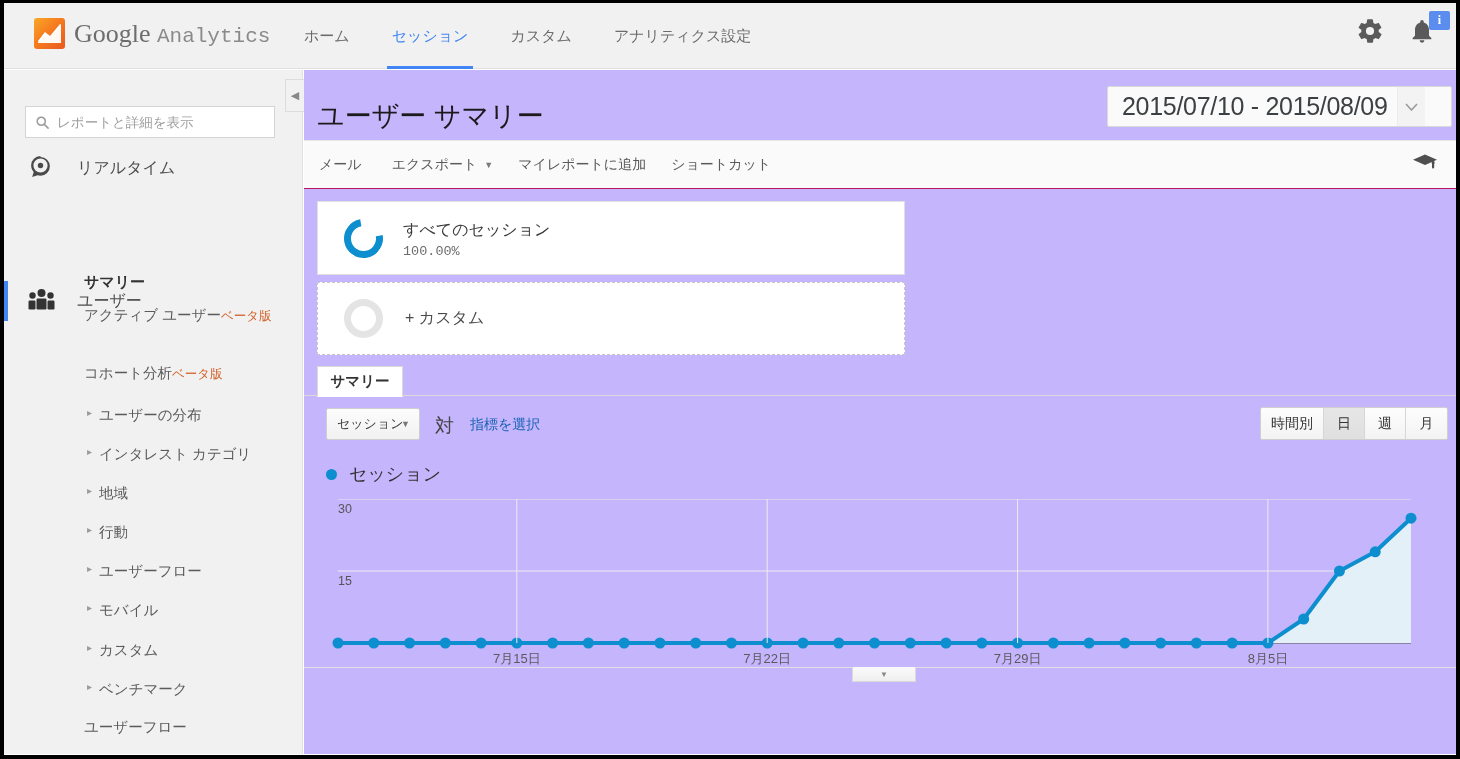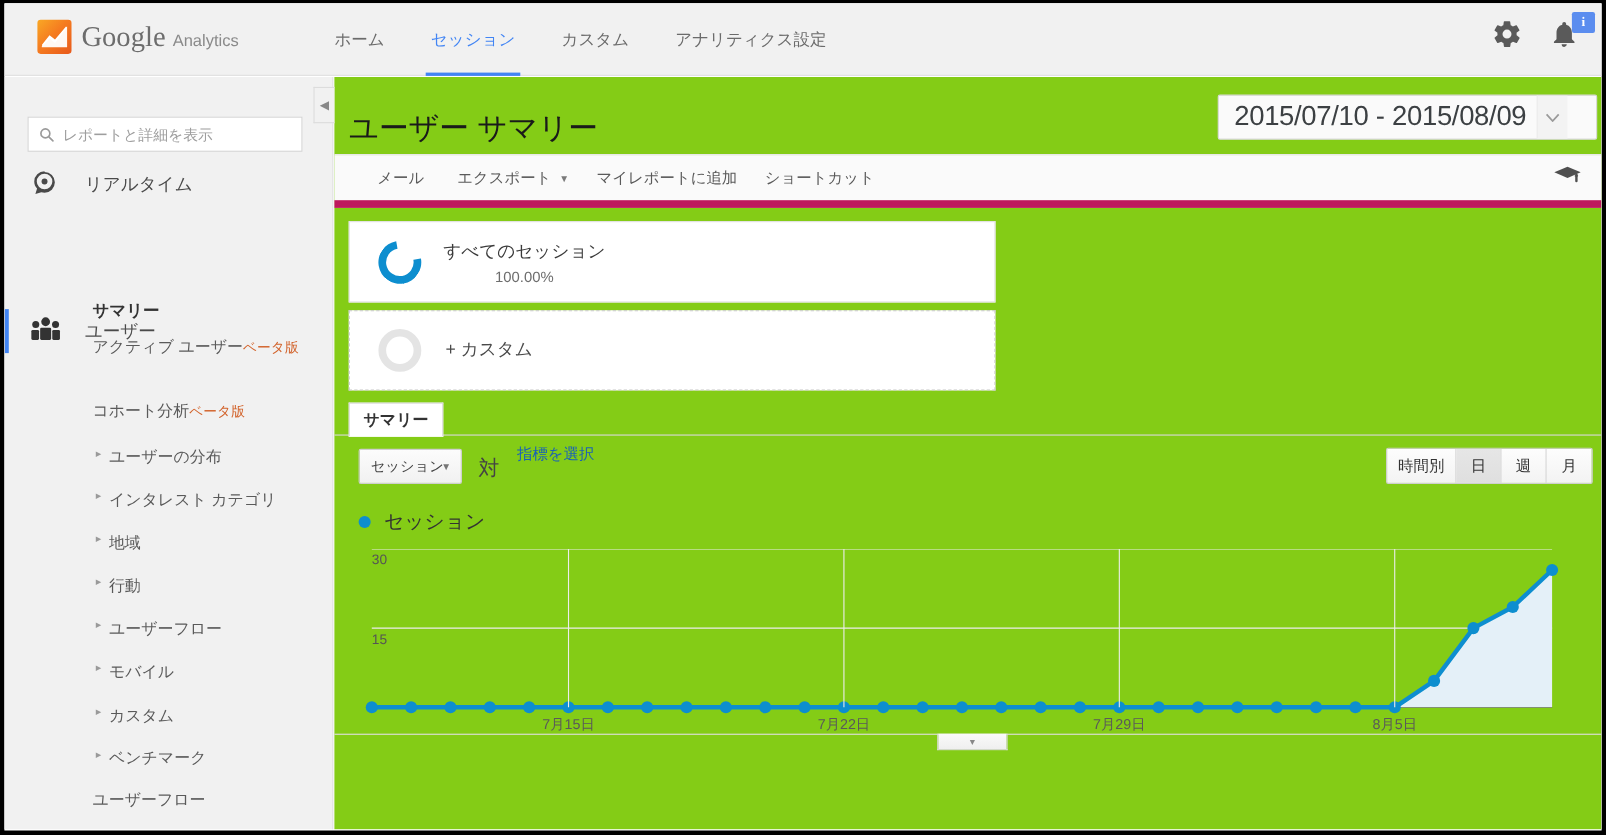--- a/index.html
+++ b/index.html
@@ -22,21 +22,21 @@
   }
   .brand { position: absolute; left: 30px; top: 15px; display: flex; align-items: center; }
   .brand-logo {
     width: 31px; height: 31px; border-radius: 3px;
     background: linear-gradient(135deg,#f9a825 0%,#f57c20 45%,#e8591b 100%);
     position: relative; overflow: hidden;
   }
   .brand-logo svg { position: absolute; left: 0; top: 0; }
   .brand-text { margin-left: 9px; font-size: 23px; color: #757575; letter-spacing: 0; white-space: nowrap; }
   .brand-text .g { font-family: "Liberation Serif","DejaVu Serif",serif; font-size: 26px; color: #6d6d6d; }
-  .brand-text .a { font-size: 15px; color: #8a8a8a; }
+  .brand-text .a { font-size: 21px; color: #8a8a8a; font-family: Liberation Mono, monospace; }
 
   .navtabs { position: absolute; left: 300px; top: 0; height: 66px; display: flex; align-items: flex-start; }
   .navtab {
     position: relative; height: 66px; display: flex; align-items: center;
     padding: 0 0; margin-right: 42px; font-size: 15px; color: #6b6b6b; cursor: pointer; white-space: nowrap;
   }
   .navtab.active { color: #4285f4; }
   .navtab.active::after {
     content: ""; position: absolute; left: -5px; right: -5px; bottom: 0; height: 3px; background: #4285f4;
   }
@@ -60,21 +60,21 @@
     width: 100%; height: 100%; background: #fff; border: 1px solid #d4d4d4;
     display: flex; align-items: center; padding-left: 9px;
   }
   .search-box svg { flex: none; }
   .search-input {
     border: 0; outline: none; font-size: 13.5px; color: #9a9a9a; margin-left: 7px;
     width: 200px; background: transparent; font-family: inherit;
   }
   .search-input::placeholder { color: #9e9e9e; }
 
-  .sb-group { position: absolute; left: 0; width: 326px; display: flex; align-items: center; height: 40px; cursor: pointer; font-family: Liberation Mono, monospace; }
+  .sb-group { position: absolute; left: 0; width: 326px; display: flex; align-items: center; height: 40px; cursor: pointer; }
   .sb-group .sb-ico { position: absolute; left: 24px; top: 50%; transform: translateY(-50%); color: #4a4a4a; }
   .sb-group .sb-lbl { position: absolute; left: 73px; font-size: 16px; color: #4a4a4a; white-space: nowrap; }
   .sb-group.active::before {
     content: ""; position: absolute; left: 0; top: 0; width: 4px; height: 40px; background: #4285f4;
   }
   .sb-realtime { top: 78px; }
   .sb-users { top: 211px; }
 
   .sb-item {
     position: absolute; left: 0; width: 299px; font-size: 14.5px; color: #5a5a5a;
@@ -87,63 +87,63 @@
   .beta { color: #d2622a; font-size: 12.5px; }
 
   
   .collapse-handle {
     position: absolute; left: 281px; top: 76px; width: 19px; height: 33px;
     background: #f1f1f1; border: 1px solid #dcdcdc; border-right: none;
     display: flex; align-items: center; justify-content: center; cursor: pointer; z-index: 5;
   }
 
   
-  .main { position: absolute; left: 300px; top: 67px; width: 1152px; height: 684px; background: #84cc16; text-align: center; }
+  .main { position: absolute; left: 300px; top: 67px; width: 1152px; height: 684px; background: #c4b5fd; }
 
   .title-row { position: relative; height: 71px; border-bottom: 1px solid #e8e8e8; }
   .page-title {
     position: absolute; left: 13px; top: 28px; font-size: 27px; color: #1a1a1a; white-space: nowrap;
   }
   .daterange {
     position: absolute; right: 4px; top: 16px; height: 41px; min-width: 345px;
     background: #fafafa; border: 1px solid #d9d9d9; border-radius: 2px;
     display: flex; align-items: center; cursor: pointer;
   }
   .daterange .dr-text {
     padding: 0 9px 0 14px; font-size: 25px; color: #3c4043; white-space: nowrap; letter-spacing: -0.3px;
   }
   .daterange .dr-arrow {
     width: 28px; display: flex; align-items: center; justify-content: center;
     border-left: 1px solid #ececec; height: 100%; background: #f3f3f3;
   }
 
   .action-row {
-    position: relative; height: 48px; border-bottom: 7px solid #be185d; background: #fafafa;
-    display: flex; align-items: center; padding-left: 24px;
+    position: relative; height: 48px; border-bottom: 1px solid #be185d; background: #fafafa;
+    display: flex; align-items: center;
   }
   .action-link {
     font-size: 14px; color: #5a5a5a; margin-left: 0; cursor: pointer; white-space: nowrap;
     display: flex; align-items: center;
   }
   .action-link + .action-link { margin-left: 0; }
   .grad-cap { position: absolute; right: 18px; top: 50%; transform: translateY(-50%); cursor: pointer; }
 
   
   .seg-area { position: relative; padding: 12px 0 0 13px; }
   .seg-card {
     width: 588px; height: 74px; border: 1px solid #e0e0e0; background: #fff;
     display: flex; align-items: center; padding-left: 26px;
   }
   .seg-card.dashed { border: 1px dashed #c8c8c8; margin-top: 7px; height: 73px; }
   .ring { width: 39px; height: 39px; border-radius: 50%; position: relative; flex: none; }
   .ring.filled { border: 7px solid #0d8ecf; border-top-color: #fff; transform: rotate(35deg); }
   .ring.empty { border: 7px solid #e4e4e4; }
   .seg-txt { margin-left: 20px; }
   .seg-name { font-size: 16px; color: #3a3a3a; line-height: 1.5; }
-  .seg-pct { font-size: 13.5px; color: #6d6d6d; margin-top: 2px; }
+  .seg-pct { font-size: 13.5px; color: #6d6d6d; margin-top: 2px; font-family: Liberation Mono, monospace; }
   .seg-add { margin-left: 22px; font-size: 16px; color: #4a4a4a; }
 
   
   .tabstrip { position: relative; margin-top: 11px; height: 30px; border-bottom: 1px solid #d9d9d9; }
   .rtab {
     position: absolute; left: 13px; top: 0; height: 31px; min-width: 86px;
     border: 1px solid #d9d9d9; border-bottom: 1px solid #fff; background: #fff;
     display: flex; align-items: center; justify-content: center;
     font-size: 14.5px; font-weight: bold; color: #333; cursor: pointer;
   }
@@ -151,21 +151,21 @@
   
   .chart-ctl { position: relative; height: 56px; }
   .sel-btn {
     position: absolute; left: 22px; top: 12px; height: 32px; width: 94px;
     background: linear-gradient(#fcfcfc,#f1f1f1); border: 1px solid #cfcfcf; border-radius: 2px;
     display: flex; align-items: center; cursor: pointer;
   }
   .sel-btn .lbl { font-size: 13px; color: #444; margin-left: 10px; white-space: nowrap; }
   .sel-btn .car { position: absolute; right: 9px; color: #777; font-size: 9px; }
   .vs-word { position: absolute; left: 131px; top: 17px; font-size: 19px; color: #444; }
-  .pick-metric { position: absolute; left: 166px; top: 8px; font-size: 14px; color: #1b62b5; cursor: pointer; }
+  .pick-metric { position: absolute; left: 166px; top: 20px; font-size: 14px; color: #1b62b5; cursor: pointer; }
 
   .gran {
     position: absolute; right: 8px; top: 11px; height: 33px;
     display: flex; border: 1px solid #cfcfcf; border-radius: 2px; overflow: hidden;
     background: linear-gradient(#fdfdfd,#f3f3f3);
   }
   .gran-btn {
     min-width: 41px; padding: 0 10px; display: flex; align-items: center; justify-content: center;
     font-size: 14px; color: #333; border-right: 1px solid #d6d6d6; cursor: pointer; white-space: nowrap;
   }

